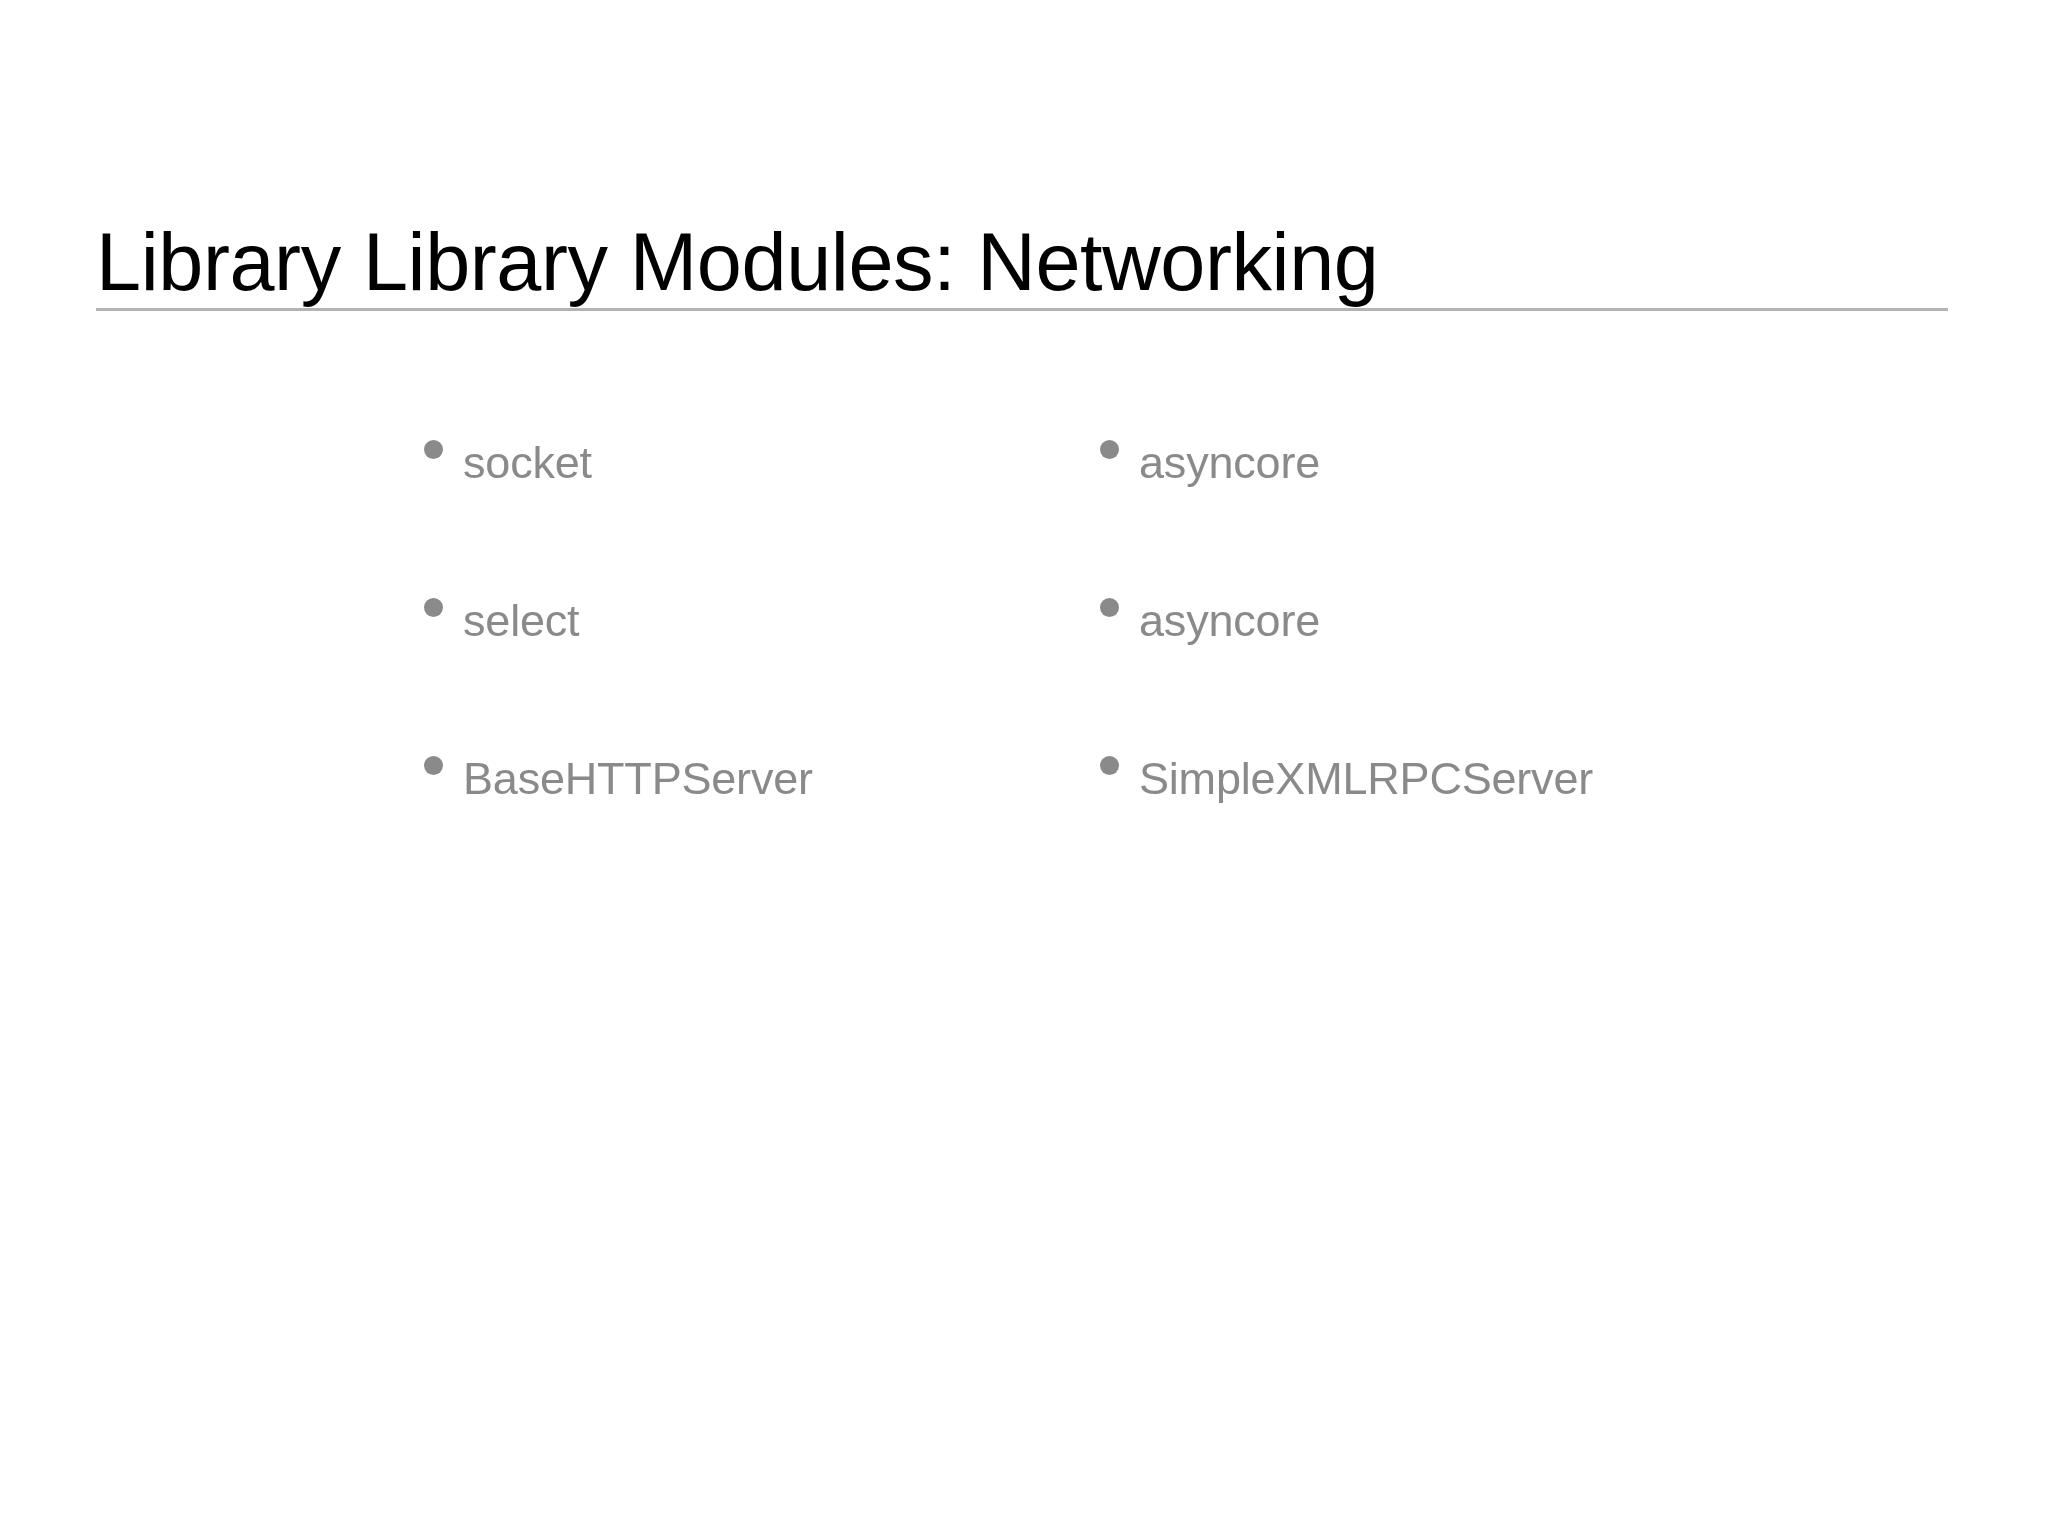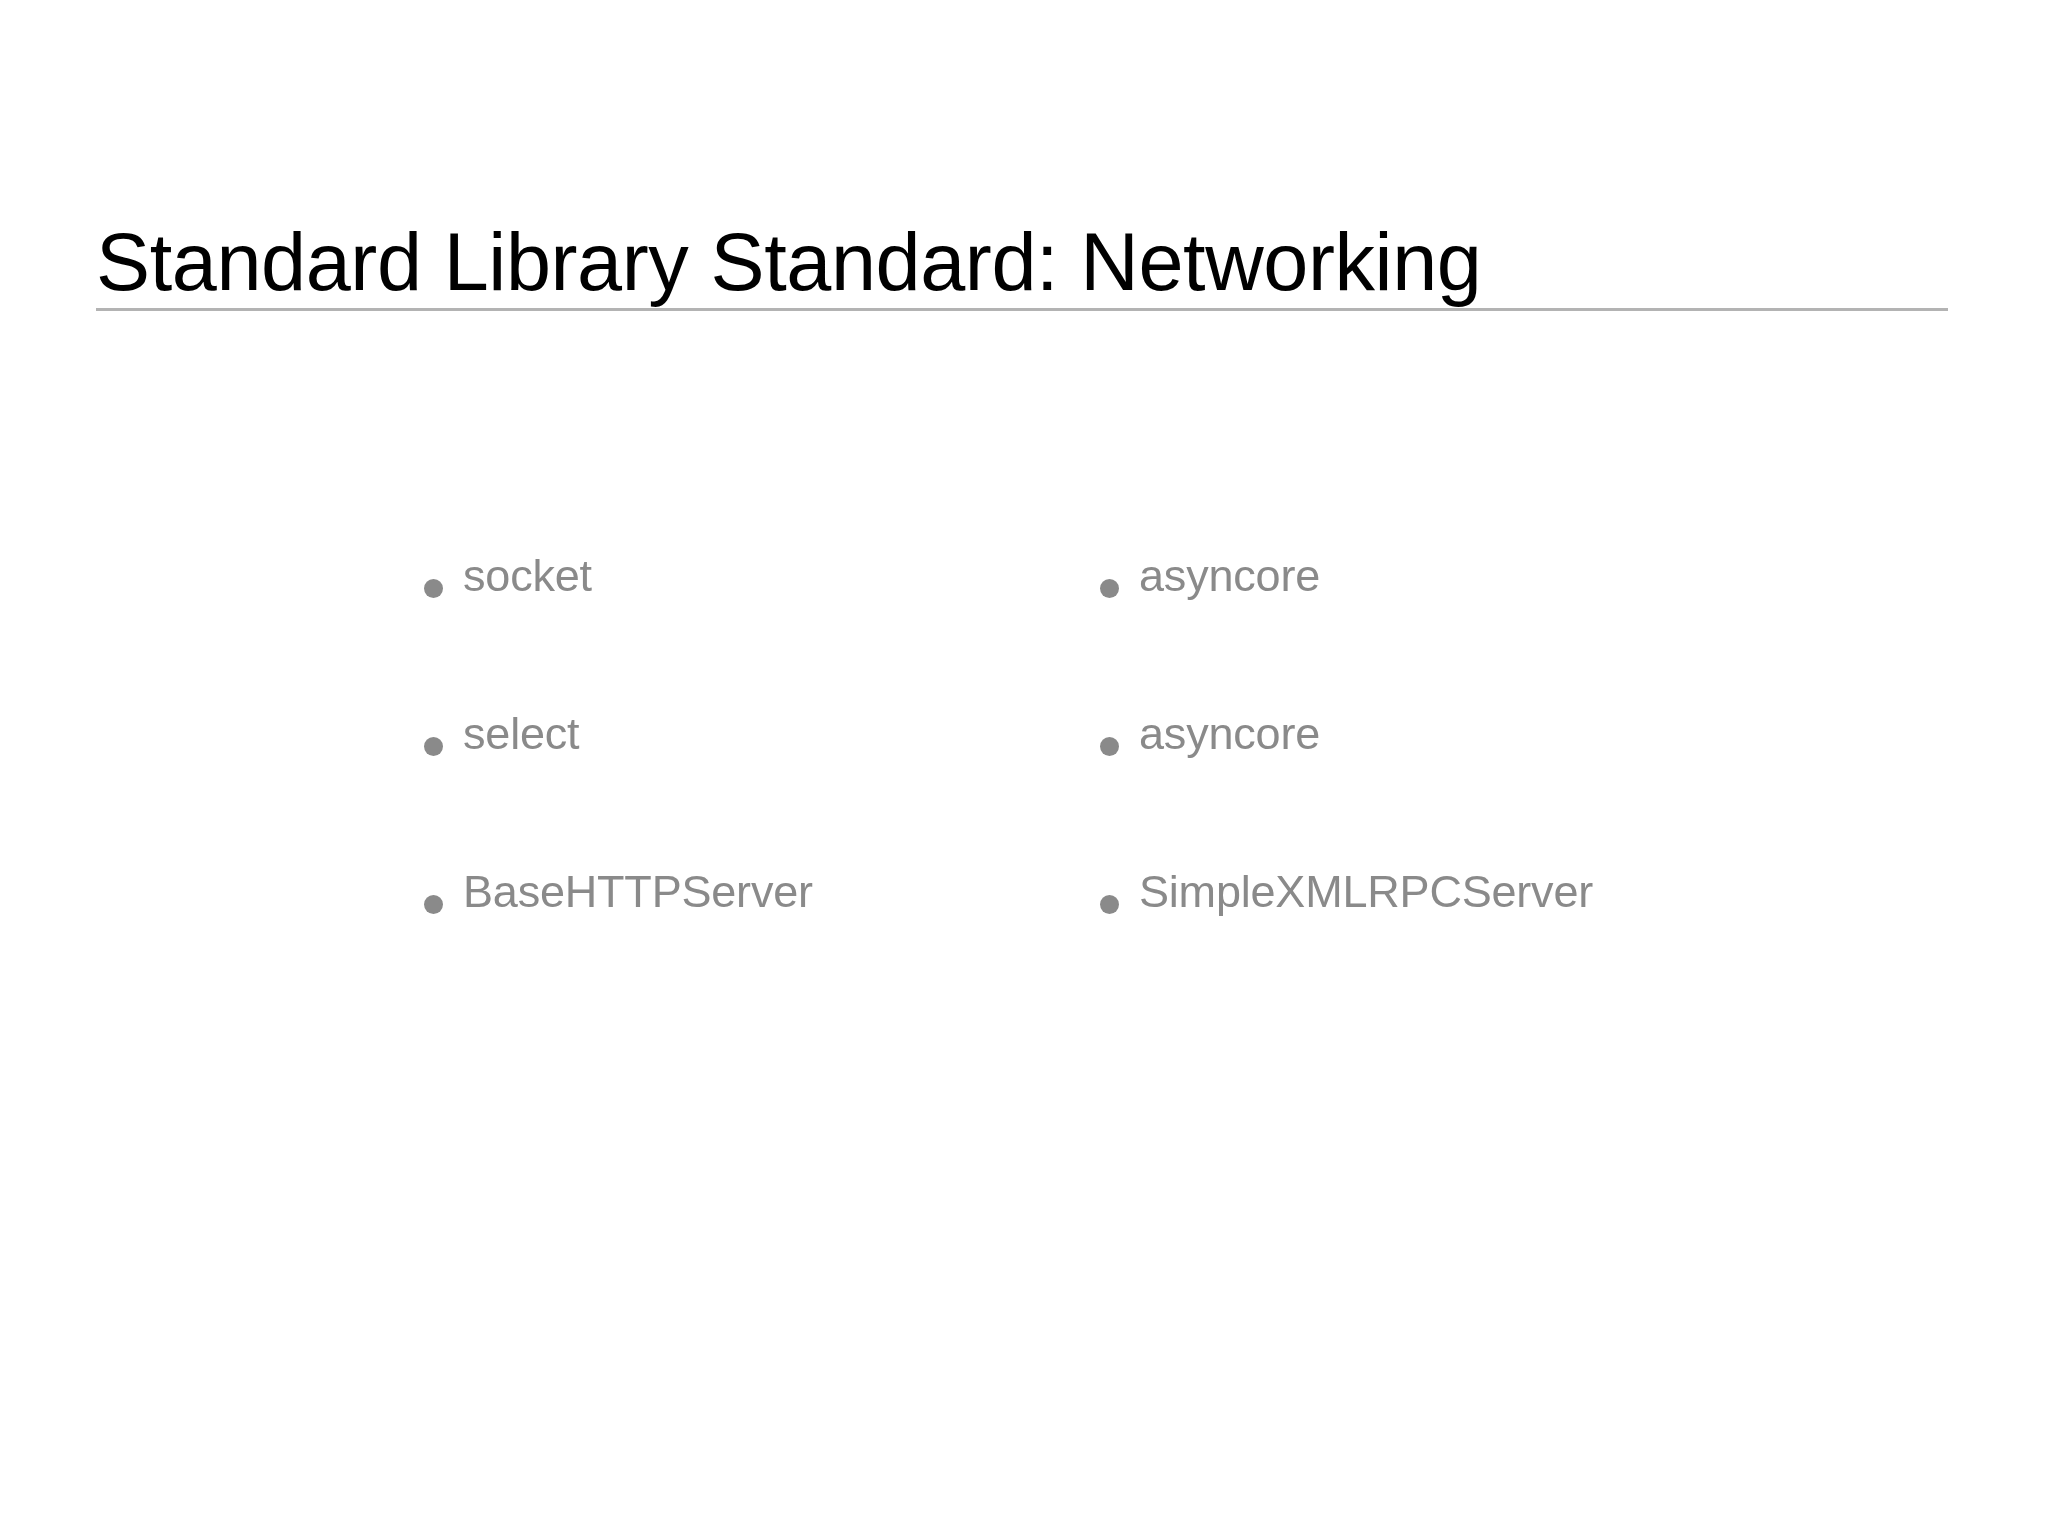--- a/index.html
+++ b/index.html
@@ -58,21 +58,21 @@
 
   .bullet-col {
     position: absolute;
     top: 0;
   }
   .bullet-col.col-1 { left: 424px; }
   .bullet-col.col-2 { left: 1100px; }
 
   .bullet-row {
     display: flex;
-    align-items: flex-end;
+    align-items: flex-start;
     height: 158px;
     white-space: nowrap;
   }
 
   .bullet-dot {
     display: inline-block;
     width: 19px;
     height: 19px;
     border-radius: 50%;
     background: #8a8a8a;
@@ -87,21 +87,21 @@
     line-height: 1.0;
     color: #8a8a8a;
     letter-spacing: -0.2px;
   }
 </style>
 </head>
 <body>
 
 <div class="slide">
 
-  <h1 class="slide-title">Standard Library Standard: Networking</h1>
+  <h1 class="slide-title">Library Library Modules: Networking</h1>
 
   <div class="title-rule"></div>
 
   <div class="bullet-columns">
 
     <div class="bullet-col col-1">
       <div class="bullet-row">
         <span class="bullet-dot"></span>
         <span class="bullet-label">socket</span>
       </div>

